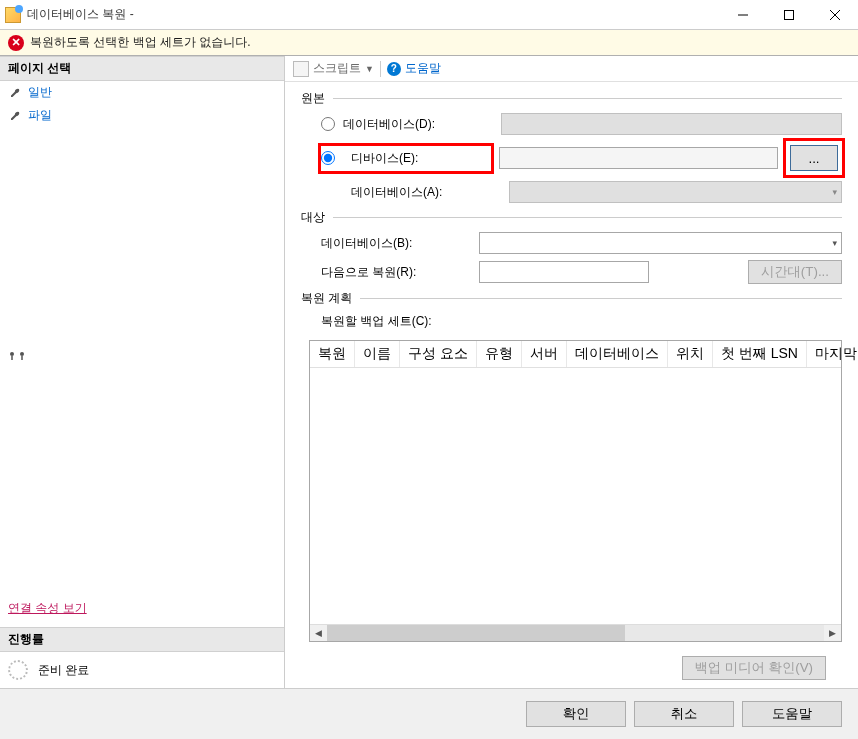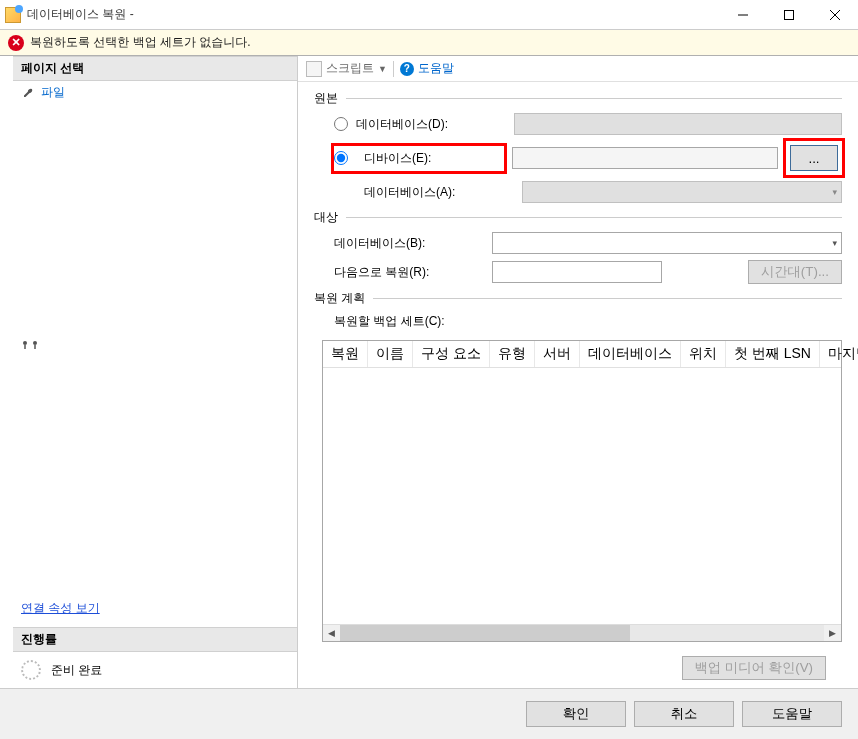--- a/index.html
+++ b/index.html
@@ -61,21 +61,20 @@
       color: #fff;
       display: flex; align-items: center; justify-content: center;
       font-size: 11px; font-weight: bold;
     }
     .error-text { color: #1a1a1a; }
     
     .content {
       flex: 1;
       display: flex;
       min-height: 0;
-      padding-left: 13px;
     }
     
     .sidebar {
       width: 285px;
       border-right: 1px solid #ccc;
       display: flex;
       flex-direction: column;
       background: #fff;
     }
     .section-header {
@@ -93,21 +92,21 @@
       cursor: pointer;
     }
     .wrench-icon {
       width: 14px; height: 14px;
       display: flex; align-items: center; justify-content: center;
     }
     .nav-label { color: #0066cc; }
     .sidebar-spacer { flex: 1; }
     .conn-icon { padding: 5px 8px; color: #555; }
     .view-link {
-      color: #1d4ed8;
+      color: #be185d;
       text-decoration: underline;
       padding: 10px 8px;
       cursor: pointer;
     }
     .progress-section {
       display: flex;
       align-items: center;
       gap: 10px;
       padding: 8px;
     }
@@ -323,20 +322,28 @@
 
 <div class="error-banner">
   <div class="error-icon">✕</div>
   <div class="error-text">복원하도록 선택한 백업 세트가 없습니다.</div>
 </div>
 
 <div class="content">
 
   <div class="sidebar">
     <div class="section-header">페이지 선택</div>
+    <div class="nav-item">
+      <span class="wrench-icon">
+        <svg width="14" height="14" viewBox="0 0 14 14">
+            <path d="M11 3a3 3 0 00-4.2 2.7L3 9.5V11h1.5l3.8-3.8A3 3 0 0011 3z" fill="#555"></path>
+          </svg>
+      </span>
+      <span class="nav-label">일반</span>
+    </div>
     <div class="nav-item">
       <span class="wrench-icon">
         <svg width="14" height="14" viewBox="0 0 14 14">
             <path d="M11 3a3 3 0 00-4.2 2.7L3 9.5V11h1.5l3.8-3.8A3 3 0 0011 3z" fill="#555"></path>
           </svg>
       </span>
       <span class="nav-label">파일</span>
     </div>
     <div class="sidebar-spacer"></div>
     <div class="conn-icon">

